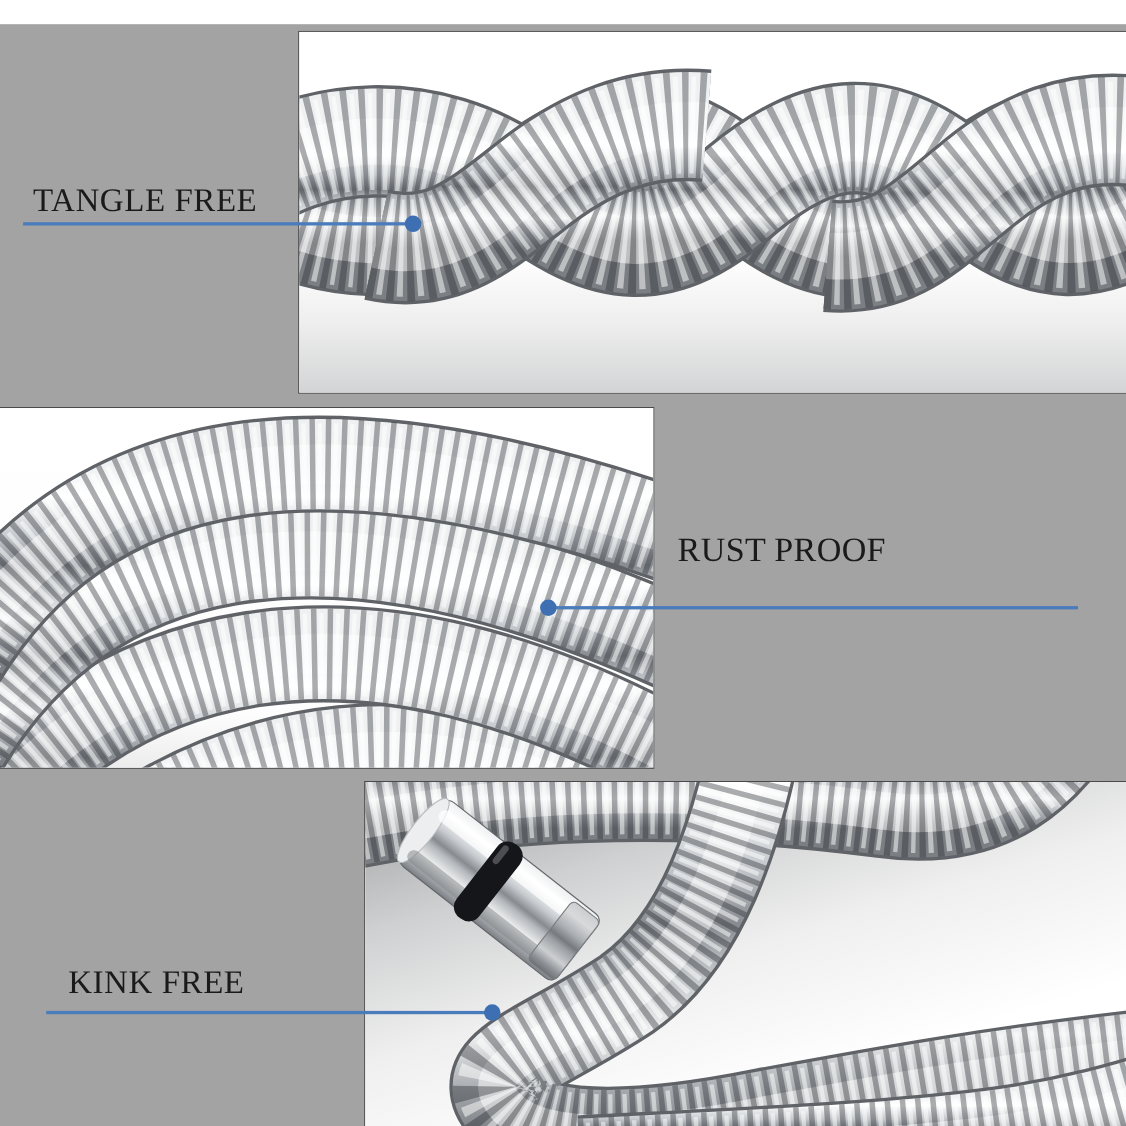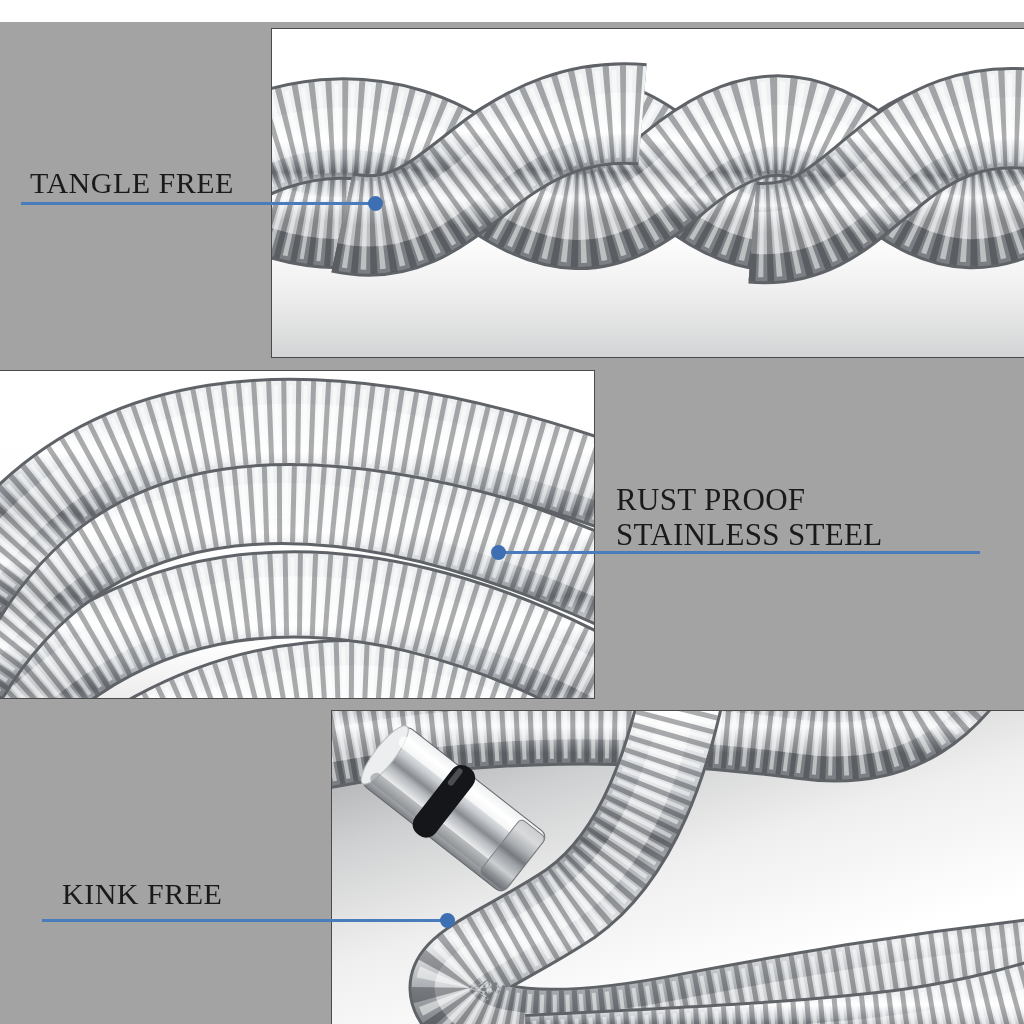--- a/index.html
+++ b/index.html
@@ -185,21 +185,20 @@
         <rect x="-22" y="-36" width="6" height="20" rx="3" fill="#5a5d60" opacity="0.8"></rect>
         <rect x="58" y="-34" width="32" height="68" rx="5" fill="url(#cgB)" stroke="#84878a" stroke-width="1"></rect>
         <rect x="58" y="-34" width="32" height="68" rx="5" fill="#2f3236" opacity="0.18"></rect>
       </g>
     </svg>
   </div>
 
   <div class="label" id="label-tangle">TANGLE FREE</div>
   <div class="label" id="label-rust">
     <span>RUST PROOF</span><br>
-    <span>STAINLESS STEEL</span>
   </div>
   <div class="label" id="label-kink">KINK FREE</div>
 
   <div class="leader" id="leader-1"></div>
   <div class="ldot" id="dot-1"></div>
   <div class="leader" id="leader-2"></div>
   <div class="ldot" id="dot-2"></div>
   <div class="leader" id="leader-3"></div>
   <div class="ldot" id="dot-3"></div>
 

